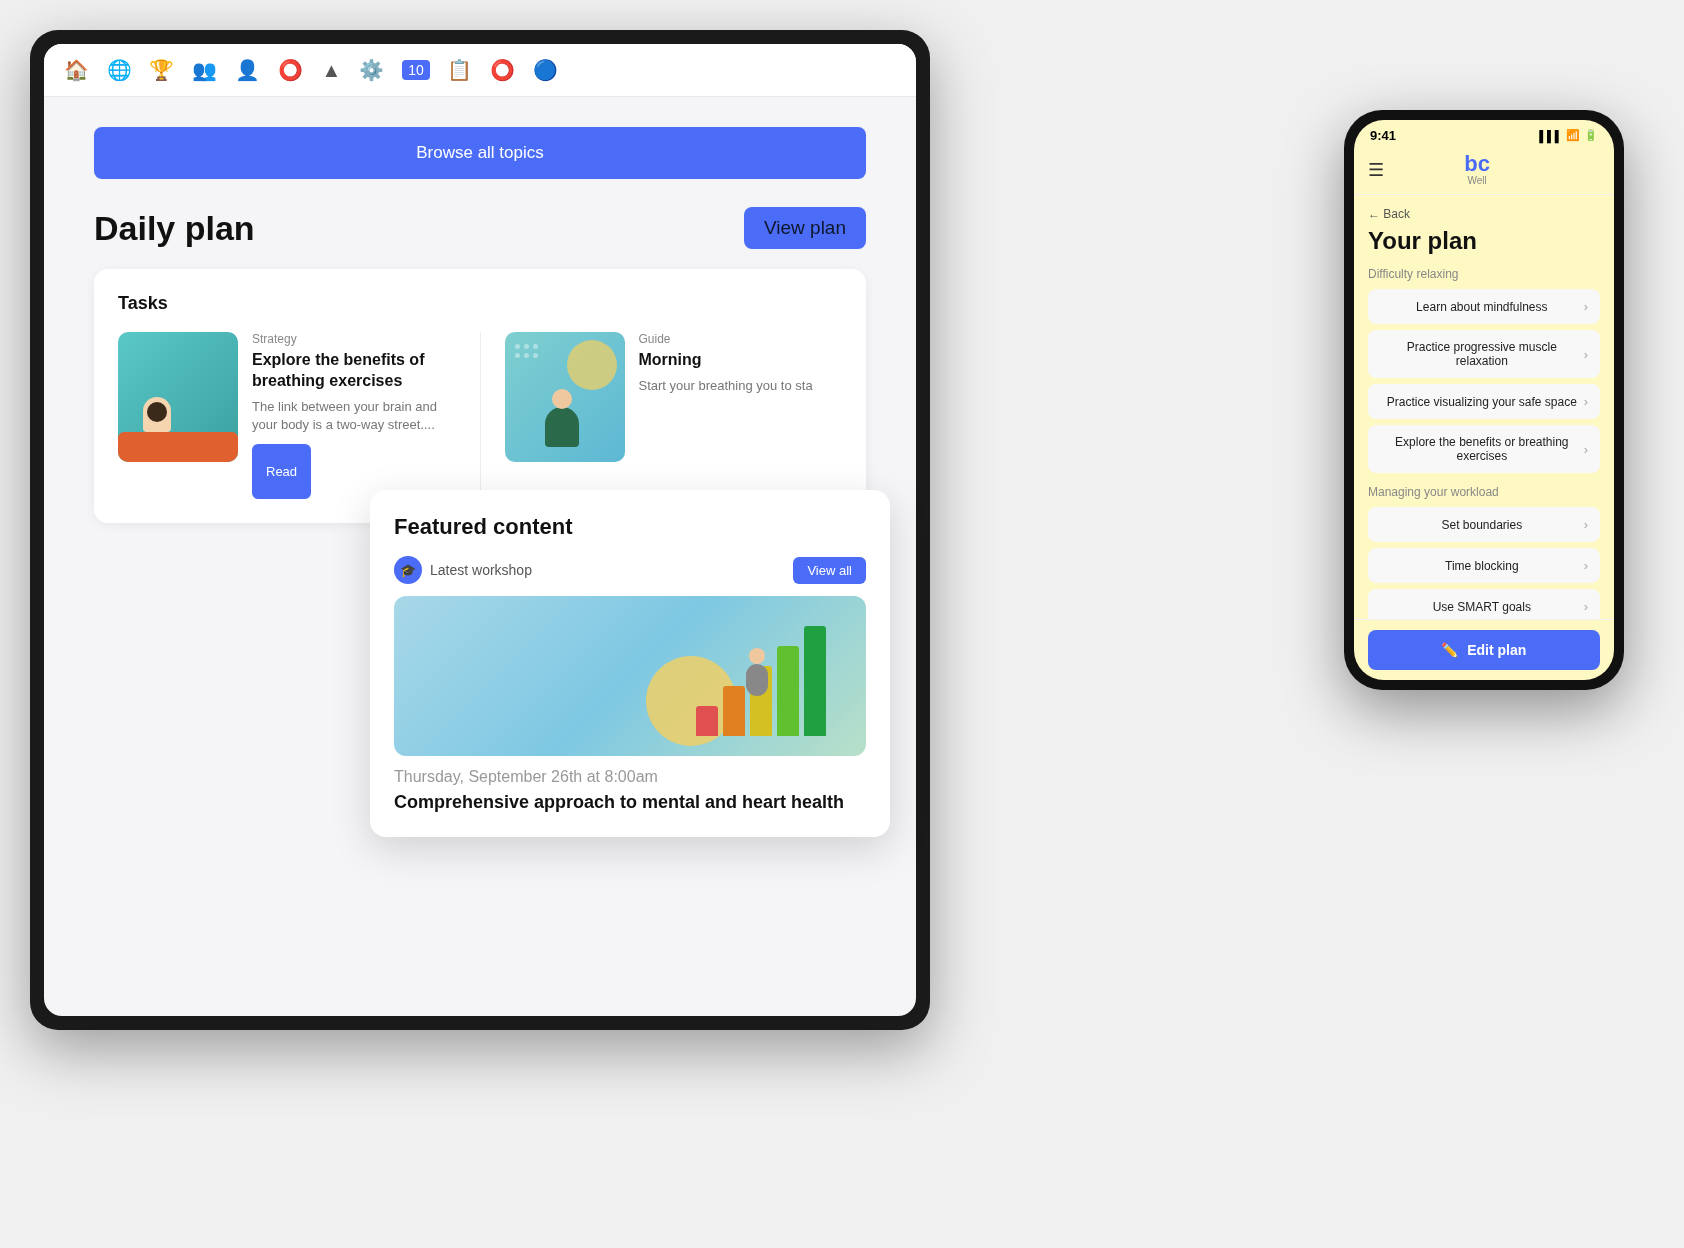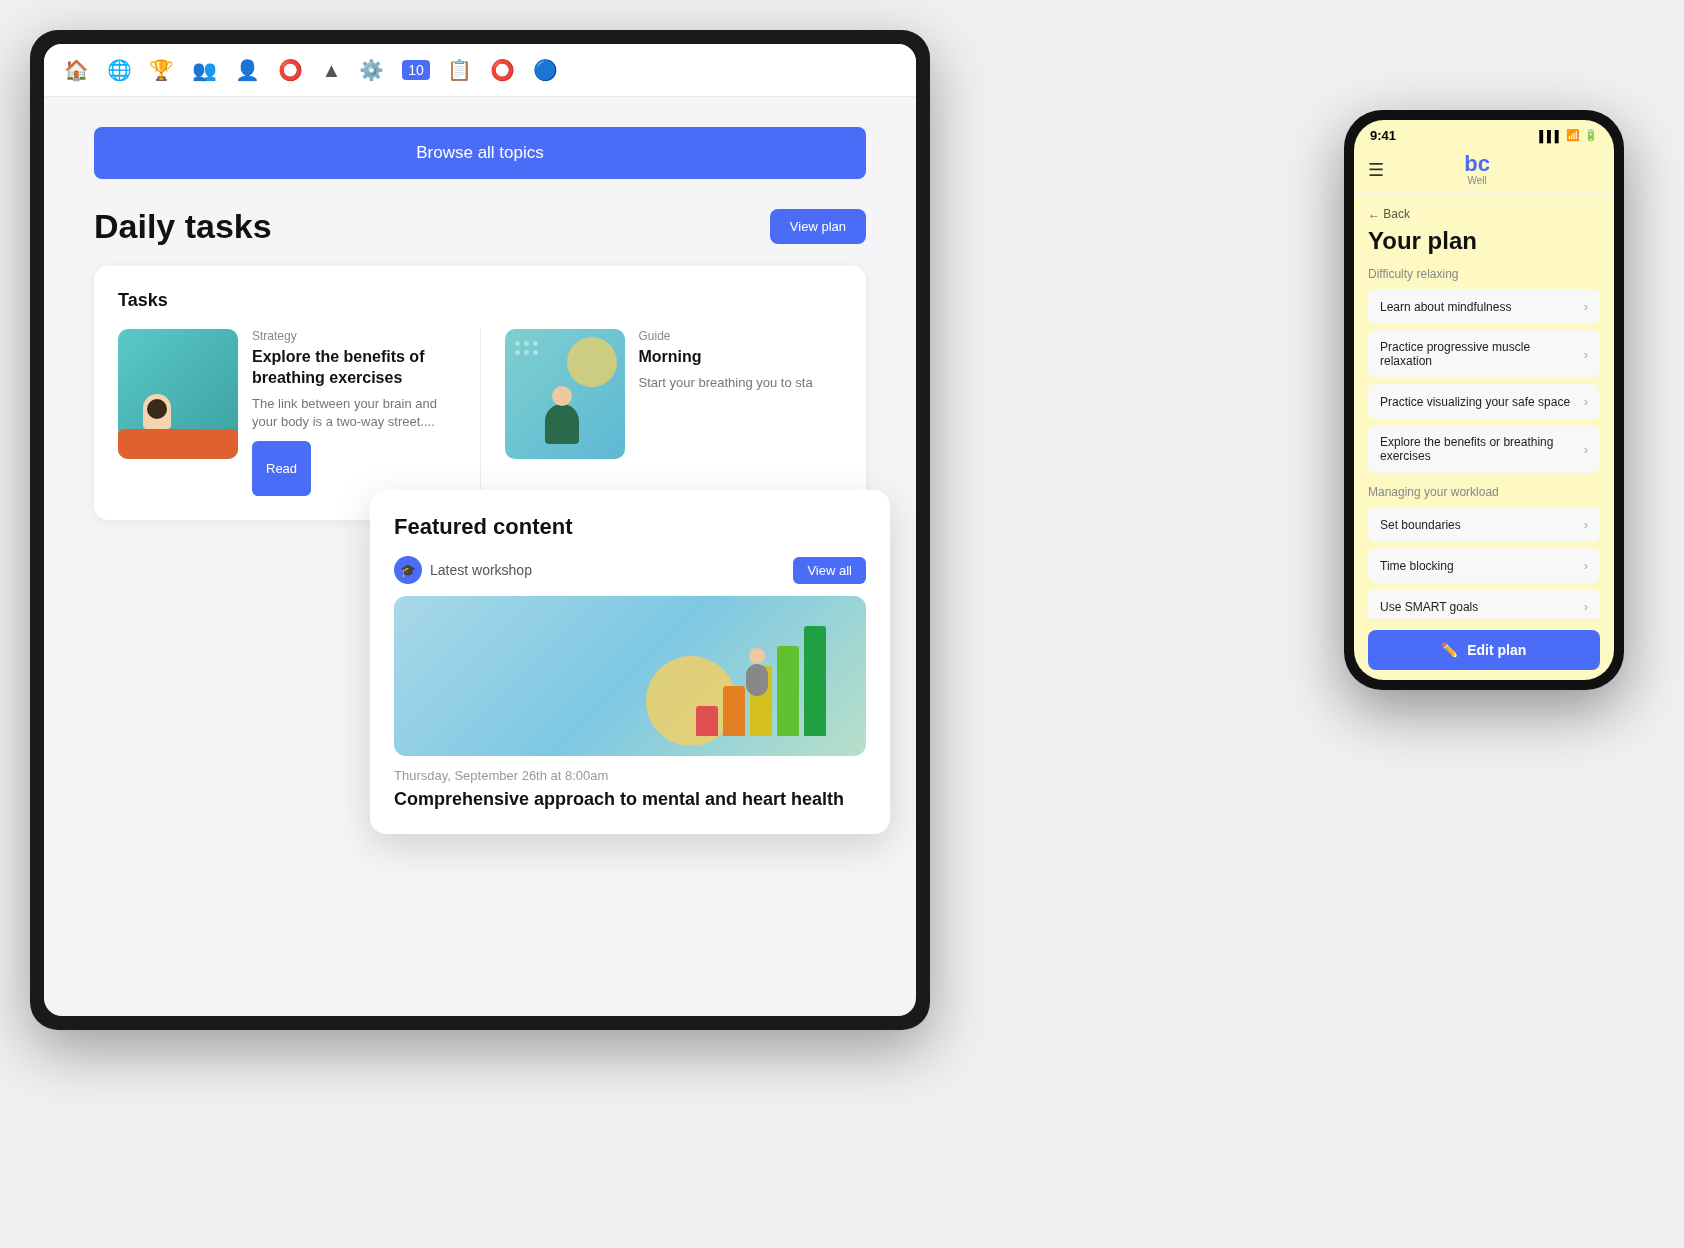--- a/index.html
+++ b/index.html
@@ -74,25 +74,25 @@
       justify-content: space-between;
       margin-bottom: 20px;
     }
     .daily-tasks-title {
       font-size: 34px;
       font-weight: 700;
       color: #111;
     }
     .view-plan-btn {
       background: #4a6cf7;
-      color: #ffffff;
+      color: #0f172a;
       border: none;
       border-radius: 8px;
       padding: 10px 20px;
-      font-size: 13px;
+      font-size: 19px;
       cursor: pointer;
     }
     .tasks-card {
       background: white;
       border-radius: 14px;
       padding: 24px;
       box-shadow: 0 2px 12px rgba(0,0,0,0.06);
     }
     .tasks-card-title {
       font-size: 18px;
@@ -301,21 +301,21 @@
       position: absolute;
       bottom: 10px;
       right: 130px;
       width: 90px;
       height: 90px;
       background: #f5d060;
       border-radius: 50%;
       opacity: 0.8;
     }
     .workshop-date {
-      font-size: 13px;
+      font-size: 16px;
       color: #999;
       margin-bottom: 6px;
     }
     .workshop-event-title {
       font-size: 18px;
       font-weight: 600;
       color: #111;
     }
 
     
@@ -399,20 +399,21 @@
     }
     .plan-item {
       display: flex;
       align-items: center;
       justify-content: space-between;
       padding: 10px 12px;
       background: #f8f8f8;
       border-radius: 8px;
       margin-bottom: 6px;
       cursor: pointer;
+      text-align: center;
     }
     .plan-item-text {
       font-size: 12px;
       color: #222;
       flex: 1;
     }
     .plan-item-arrow {
       color: #aaa;
       font-size: 13px;
     }
@@ -510,21 +511,21 @@
       <span class="tab-icon" style="background:#4a6cf7;color:white;border-radius:4px;padding:2px 6px;font-size:14px;">10</span>
       <span class="tab-icon">📋</span>
       <span class="tab-icon">⭕</span>
       <span class="tab-icon" style="color:#4a6cf7;">🔵</span>
     </div>
 
     <div class="tablet-content">
       <button class="browse-btn">Browse all topics</button>
 
       <div class="daily-tasks-header">
-        <h2 class="daily-tasks-title">Daily tasks</h2>
+        <h2 class="daily-tasks-title">Daily plan</h2>
         <button class="view-plan-btn">View plan</button>
       </div>
 
       <div class="tasks-card">
         <div class="tasks-card-title">Tasks</div>
         <div class="task-items-row">
 
           <div class="task-item">
             <div class="task-thumb task-thumb-1">
               <div class="bed-shape"></div>

